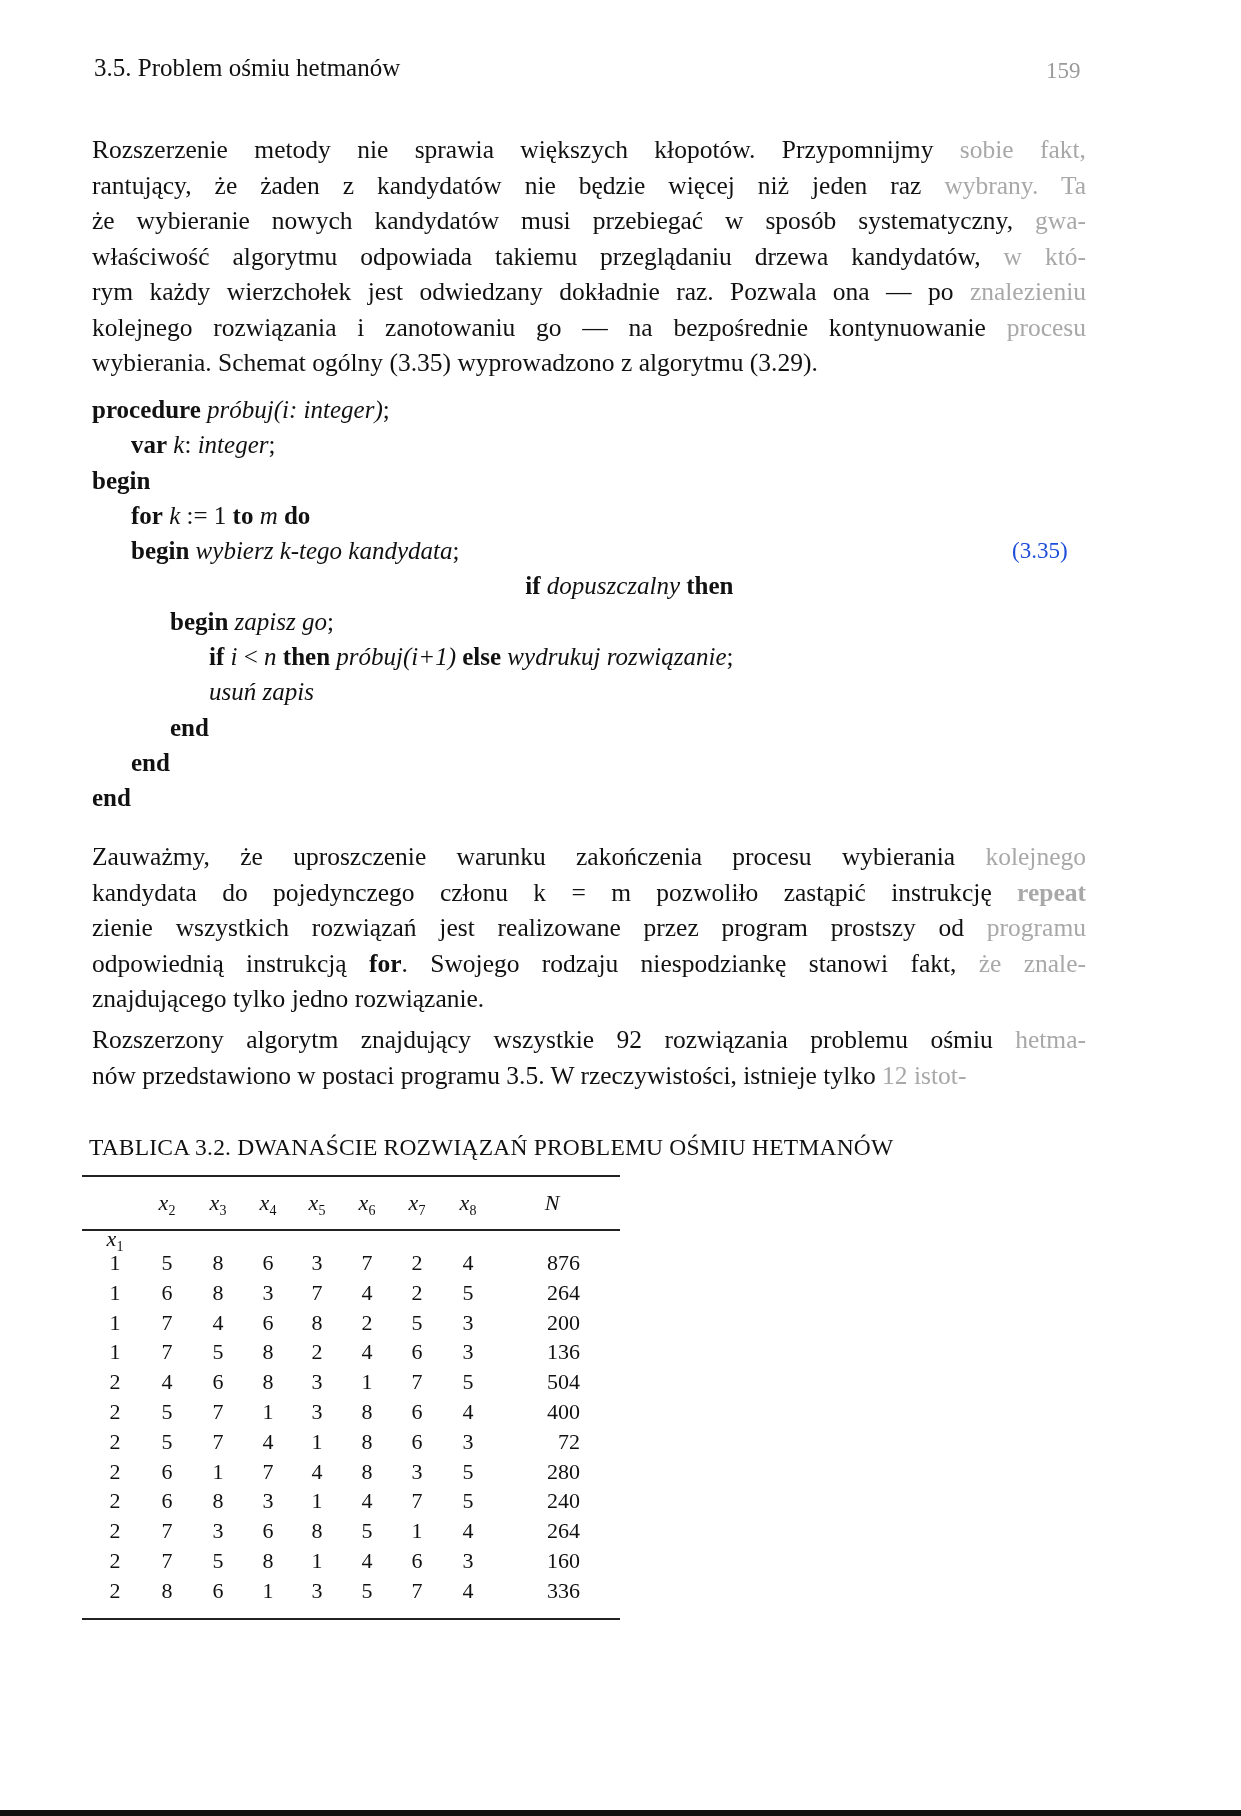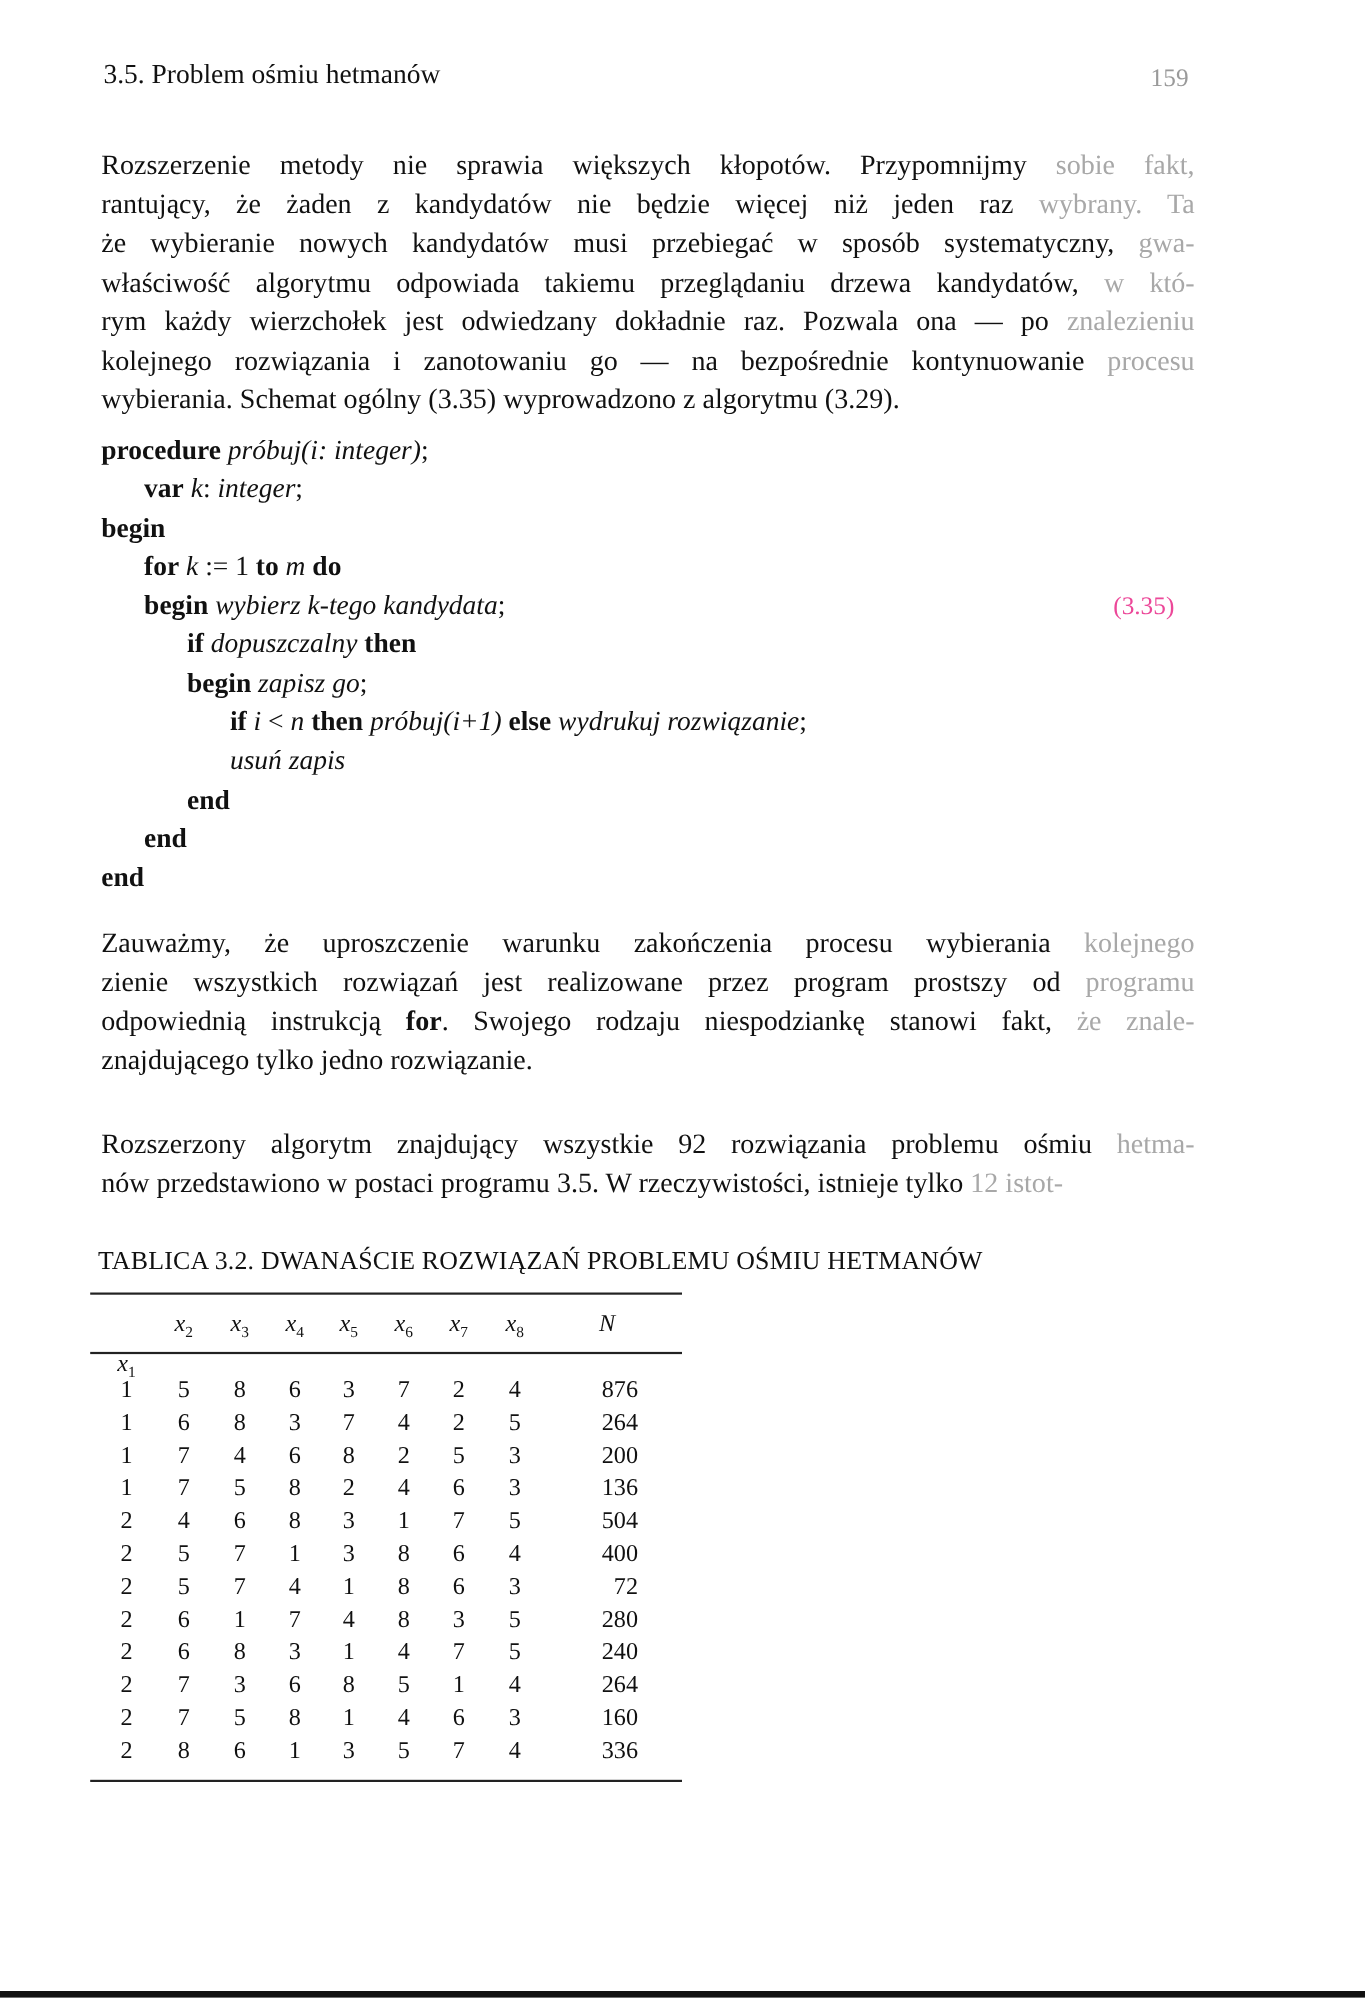--- a/index.html
+++ b/index.html
@@ -9,21 +9,21 @@
   .running-head { left: 94px; top: 54px; font-size: 25px; }
   .page-num { left: 1046px; top: 58px; font-size: 23px; color: #9a9a9a; }
   .para { position: absolute; left: 92px; width: 994px; font-size: 25.5px; line-height: 35.5px; }
   .para .ln { display: block; text-align: justify; text-align-last: justify; height: 35.5px; white-space: nowrap; }
   .para .ln.last { text-align-last: left; }
   .faded { color: #a8a8a8; }
   .code { position: absolute; left: 92px; top: 392px; font-size: 25px; line-height: 35.3px; }
   .code .cl { display: block; height: 35.3px; white-space: nowrap; }
   .kw { font-weight: bold; }
   .it { font-style: italic; }
-  .eq-label { left: 1012px; top: 538px; font-size: 23px; color: #ec4899; }
+  .eq-label { left: 1012px; top: 538px; font-size: 23px; color: #1d4ed8; }
   .caption { left: 89px; top: 1134px; font-size: 23.5px; letter-spacing: 0.2px; }
   .rule { position: absolute; left: 82px; width: 538px; height: 2px; background: #222; }
   .tbl { position: absolute; left: 82px; width: 538px; font-size: 22px; }
   .tbl .row { position: relative; height: 29.8px; }
   .tbl .cell { position: absolute; top: 0; width: 30px; text-align: center; }
   .tbl .cell.n { width: 60px; text-align: right; }
   .tbl .hdr .cell { font-style: italic; font-size: 22px; }
   .tbl .hdr sub { font-size: 14px; font-style: normal; }
   .bottom-band { position: absolute; left: 0; top: 1810px; width: 1241px; height: 6px; background: #111; }
 </style>
@@ -42,32 +42,33 @@
     <span class="ln"><span>kolejnego rozwiązania i zanotowaniu go — na bezpośrednie kontynuowanie </span><span class="faded">procesu</span></span>
     <span class="ln last"><span>wybierania. Schemat ogólny (3.35) wyprowadzono z algorytmu (3.29).</span></span>
   </div>
 
 <div class="code" id="code">
     <span class="cl" style="padding-left: 0px;"><span class="kw">procedure</span><span> </span><span class="it">próbuj(i: integer)</span><span>;</span></span>
     <span class="cl" style="padding-left: 39px;"><span class="kw">var</span><span> </span><span class="it">k</span><span>: </span><span class="it">integer</span><span>;</span></span>
     <span class="cl" style="padding-left: 0px;"><span class="kw">begin</span></span>
     <span class="cl" style="padding-left: 39px;"><span class="kw">for</span><span> </span><span class="it">k</span><span> := 1 </span><span class="kw">to</span><span> </span><span class="it">m</span><span> </span><span class="kw">do</span></span>
     <span class="cl" style="padding-left: 39px;"><span class="kw">begin</span><span> </span><span class="it">wybierz k-tego kandydata</span><span>;</span></span>
-    <span class="cl" style="padding-left: 78px;"><span class="kw">if</span><span> </span><span class="it">dopuszczalny</span><span> </span><span class="kw">then</span></span>
+    <span class="cl" style="padding-left: 78px; text-align: right;"><span class="kw">if</span><span> </span><span class="it">dopuszczalny</span><span> </span><span class="kw">then</span></span>
     <span class="cl" style="padding-left: 78px;"><span class="kw">begin</span><span> </span><span class="it">zapisz go</span><span>;</span></span>
     <span class="cl" style="padding-left: 117px;"><span class="kw">if</span><span> </span><span class="it">i</span><span> &lt; </span><span class="it">n</span><span> </span><span class="kw">then</span><span> </span><span class="it">próbuj(i+1)</span><span> </span><span class="kw">else</span><span> </span><span class="it">wydrukuj rozwiązanie</span><span>;</span></span>
     <span class="cl" style="padding-left: 117px;"><span class="it">usuń zapis</span></span>
     <span class="cl" style="padding-left: 78px;"><span class="kw">end</span></span>
     <span class="cl" style="padding-left: 39px;"><span class="kw">end</span></span>
     <span class="cl" style="padding-left: 0px;"><span class="kw">end</span></span>
   </div>
 <div class="abs eq-label">(3.35)</div>
 
 <div class="para" id="p2" style="top:839px;">
     <span class="ln"><span>Zauważmy, że uproszczenie warunku zakończenia procesu wybierania </span><span class="faded">kolejnego</span></span>
+    <span class="ln"><span>kandydata do pojedynczego członu k = m pozwoliło zastąpić instrukcję </span><span class="kw faded">repeat</span></span>
     <span class="ln"><span>zienie wszystkich rozwiązań jest realizowane przez program prostszy od </span><span class="faded">programu</span></span>
     <span class="ln"><span>odpowiednią instrukcją </span><span class="kw">for</span><span>. Swojego rodzaju niespodziankę stanowi fakt, </span><span class="faded">że znale-</span></span>
     <span class="ln last"><span>znajdującego tylko jedno rozwiązanie.</span></span>
   </div>
 <div class="para" id="p3" style="top:1022px;">
     <span class="ln"><span>Rozszerzony algorytm znajdujący wszystkie 92 rozwiązania problemu ośmiu </span><span class="faded">hetma-</span></span>
     <span class="ln last"><span>nów przedstawiono w postaci programu 3.5. W rzeczywistości, istnieje tylko </span><span class="faded">12 istot-</span></span>
   </div>
 
 <div class="abs caption">TABLICA 3.2. DWANAŚCIE ROZWIĄZAŃ PROBLEMU OŚMIU HETMANÓW</div>

